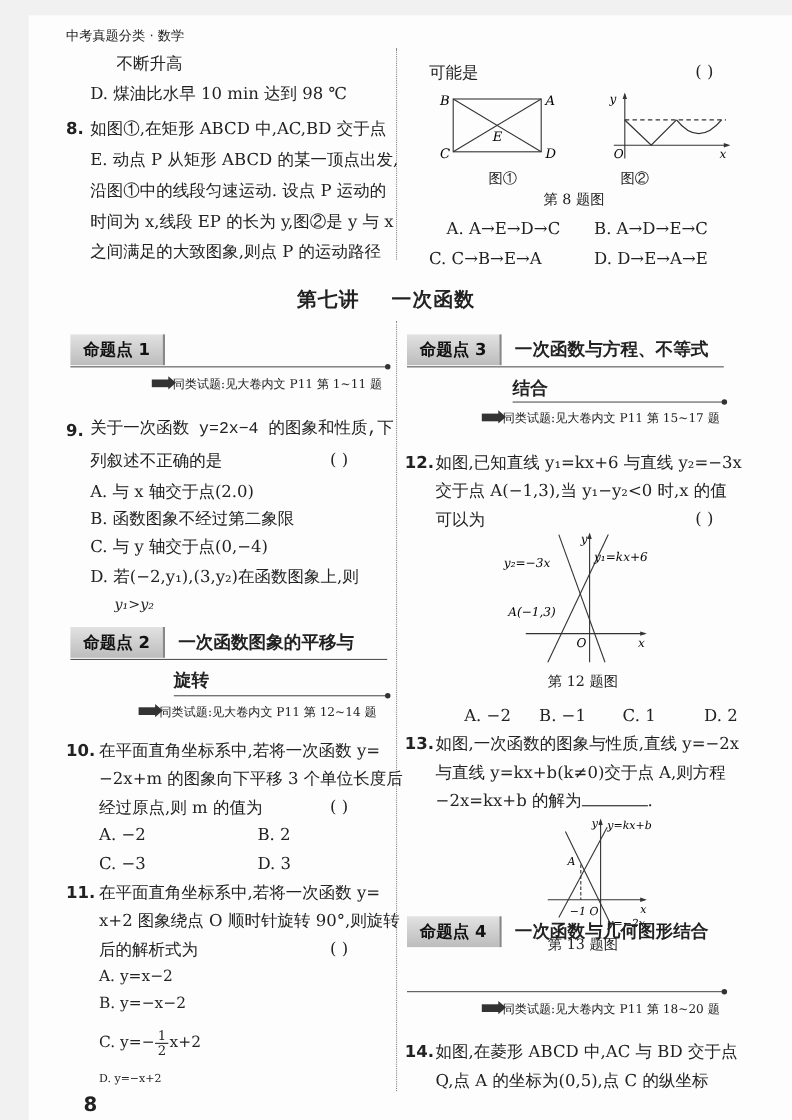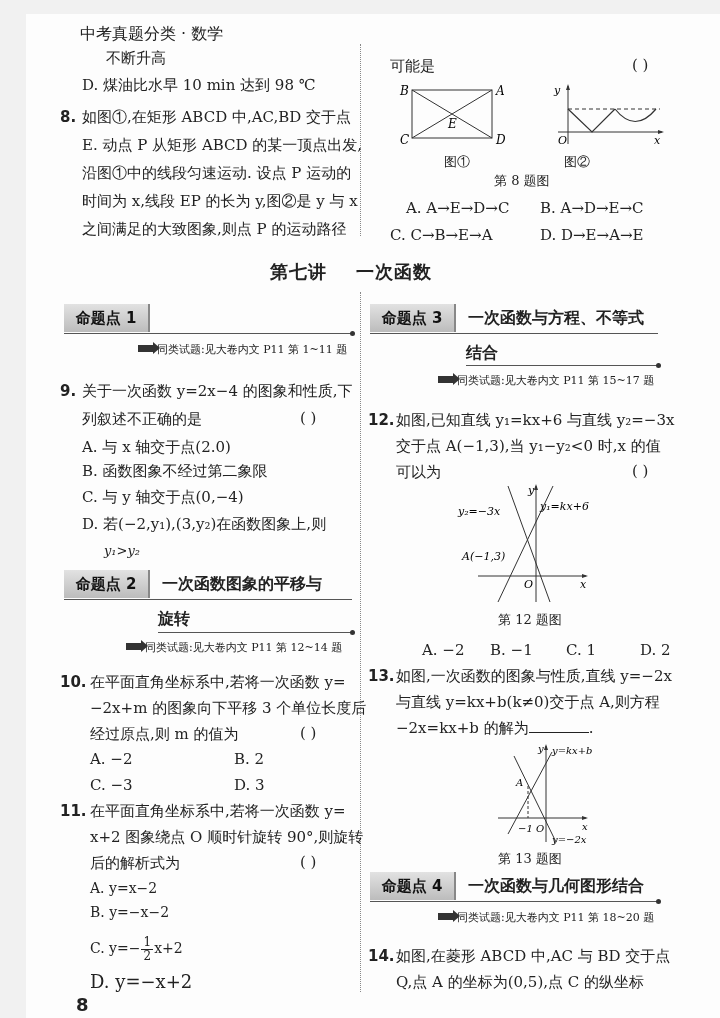--- a/index.html
+++ b/index.html
@@ -6,21 +6,21 @@
     html, body { width: 720px; height: 1018px; background: #f1f1f1; overflow: hidden; }
     body { font-family: "DejaVu Serif", "Liberation Serif", serif; color: #222; }
     .page {
       position: absolute; left: 26px; top: 14px; width: 700px; height: 1010px;
       background: #fdfdfd;
     }
     .abs { position: absolute; }
     .txt { font-size: 15px; line-height: 28px; white-space: nowrap; }
     .sans { font-family: "DejaVu Sans", "Liberation Sans", sans-serif; }
     .qnum { font-family: "DejaVu Sans", "Liberation Sans", sans-serif; font-weight: bold; }
-    .header-top { font-size: 16px; font-family: "DejaVu Sans", "Liberation Sans", sans-serif; color: #222; margin-left: 20px; }
+    .header-top { font-size: 12px; font-family: "DejaVu Sans", "Liberation Sans", sans-serif; color: #222; }
     .col-divider { position: absolute; width: 0; border-left: 1px dotted #888; }
     .chapter-title { font-family: "DejaVu Sans", "Liberation Sans", sans-serif; font-weight: bold; font-size: 18px; letter-spacing: 1px; }
     .sec-header { position: absolute; height: 30px; }
     .sec-badge {
       position: absolute; left: 0; top: 0; height: 28px; width: 86px;
       background: linear-gradient(#e2e2e2, #bcbcbc); border-right: 2px solid #888;
       font-family: "DejaVu Sans", "Liberation Sans", sans-serif; font-weight: bold; font-size: 15px;
       line-height: 28px; text-align: center; color: #111;
     }
     .sec-title {
@@ -101,21 +101,21 @@
   <div class="sec-header" style="left:38px; top:290px; width:290px;">
     <div class="sec-badge">命题点 1</div>
   </div>
   <div class="sec-line" style="left:38px; top:319px; width:288px;"></div>
   <div class="sec-dot" style="left:324px; top:317px;"></div>
   <div class="ref-line" style="left:112px; top:328px;">
     <span class="ref-arrow"></span><span>同类试题:见大卷内文 P11 第 1~11 题</span>
   </div>
 
   <div class="abs txt qnum" style="left:34px; top:363px;">9.</div>
-  <div class="abs txt" style="left:56px; top:363px;">关于一次函数 y=2x−4 的图象和性质,下</div>
+  <div class="abs txt" style="left:56px; top:363px;font-family:Liberation Mono, monospace;">关于一次函数 y=2x−4 的图象和性质,下</div>
   <div class="abs txt" style="left:56px; top:391px;">列叙述不正确的是</div>
   <div class="paren" style="left:274px; top:395px;">(        )</div>
   <div class="abs txt" style="left:56px; top:419px;">A.  与 x 轴交于点(2.0)</div>
   <div class="abs txt" style="left:56px; top:443px;">B.  函数图象不经过第二象限</div>
   <div class="abs txt" style="left:56px; top:469px;">C.  与 y 轴交于点(0,−4)</div>
   <div class="abs txt" style="left:56px; top:496px;">D.  若(−2,y₁),(3,y₂)在函数图象上,则</div>
   <div class="abs txt" style="left:78px; top:523px; font-style:italic; font-size:13px;">y₁&gt;y₂</div>
 
   <div class="sec-header" style="left:38px; top:556px; width:290px;">
     <div class="sec-badge">命题点 2</div>
@@ -142,21 +142,21 @@
   <div class="abs txt qnum" style="left:34px; top:783px;">11.</div>
   <div class="abs txt" style="left:64px; top:783px;">在平面直角坐标系中,若将一次函数 y=</div>
   <div class="abs txt" style="left:64px; top:809px;">x+2 图象绕点 O 顺时针旋转 90°,则旋转</div>
   <div class="abs txt" style="left:64px; top:835px;">后的解析式为</div>
   <div class="paren" style="left:274px; top:839px;">(        )</div>
   <div class="abs txt" style="left:64px; top:860px; font-size:14px;">A.  y=x−2</div>
   <div class="abs txt" style="left:64px; top:884px; font-size:14px;">B.  y=−x−2</div>
   <div class="abs txt" style="left:64px; top:920px; font-size:14px;">
     <span>C.  y=−</span><span class="frac"><span class="num">1</span><span class="den">2</span></span><span>x+2</span>
   </div>
-  <div class="abs txt" style="left:64px; top:954px; font-size:18px;">D.  y=−x+2</div>
+  <div class="abs txt" style="left:64px; top:954px; font-size:10px;">D.  y=−x+2</div>
 
   <div class="abs page-num" style="left:50px; top:980px;">8</div>
 
   <div class="sec-header" style="left:344px; top:290px; width:290px;">
     <div class="sec-badge">命题点 3</div>
     <div class="sec-title">一次函数与方程、不等式</div>
   </div>
   <div class="sec-line" style="left:344px; top:319px; width:288px;"></div>
   <div class="abs sans" style="left:440px; top:326px; font-weight:bold; font-size:16px; line-height:26px;">结合</div>
   <div class="sec-line" style="left:440px; top:351px; width:192px;"></div>
@@ -210,21 +210,21 @@
     <text x="42" y="10" font-size="10">y</text>
     <text x="56" y="12" font-size="10">y=kx+b</text>
     <text x="20" y="44" font-size="10">A</text>
     <text x="22" y="90" font-size="10">−1</text>
     <text x="40" y="90" font-size="10">O</text>
     <text x="86" y="88" font-size="10">x</text>
     <text x="56" y="101" font-size="10">y=−2x</text>
   </svg>
   <div class="abs caption" style="left:472px; top:836px;">第 13 题图</div>
 
-  <div class="sec-header" style="left:344px; top:858px; width:290px;">
+  <div class="sec-header" style="left:344px; top:819px; width:290px;">
     <div class="sec-badge">命题点 4</div>
     <div class="sec-title">一次函数与几何图形结合</div>
   </div>
   <div class="sec-line" style="left:344px; top:887px; width:288px;"></div>
   <div class="sec-dot" style="left:630px; top:885px;"></div>
   <div class="ref-line" style="left:412px; top:896px;">
     <span class="ref-arrow"></span><span>同类试题:见大卷内文 P11 第 18~20 题</span>
   </div>
 
   <div class="abs txt qnum" style="left:342px; top:928px;">14.</div>

